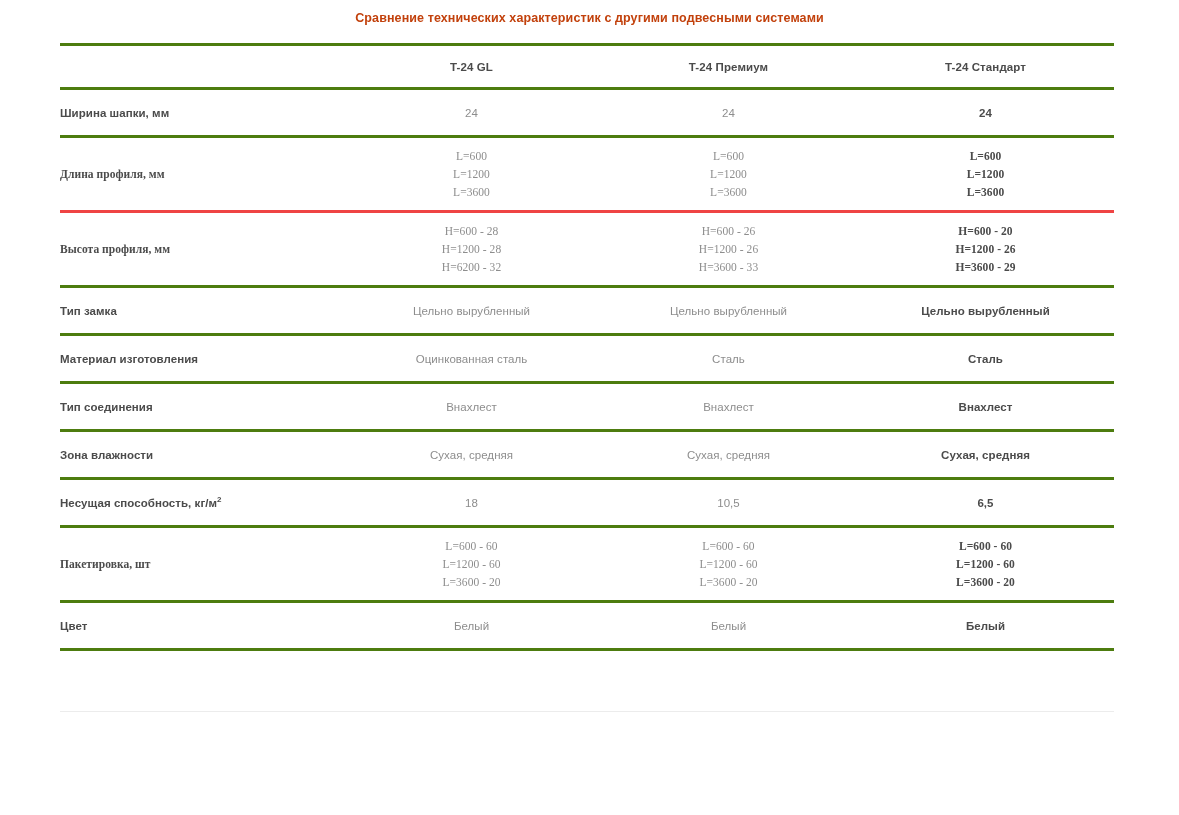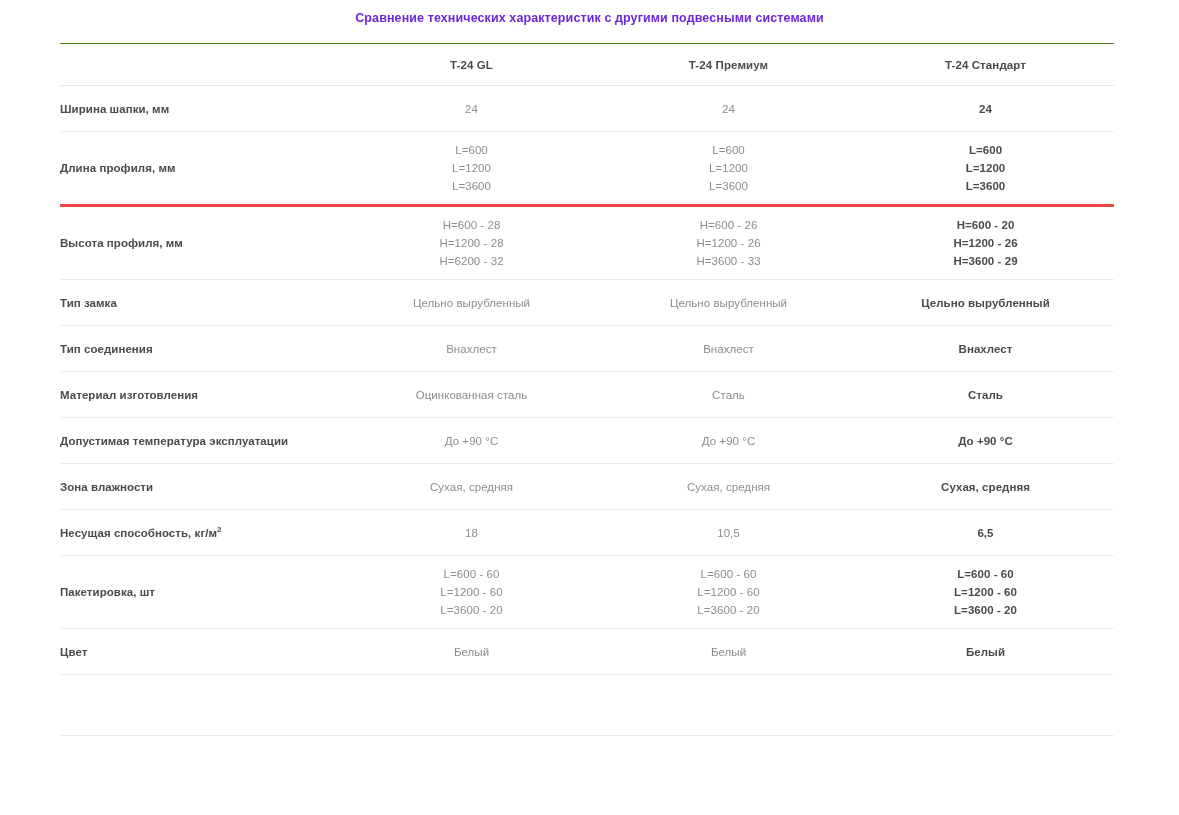--- a/index.html
+++ b/index.html
@@ -23,21 +23,21 @@
 
   
   .table-title {
     position: absolute;
     left: 0;
     top: 11px;
     width: 1179px;
     text-align: center;
     font-size: 12.5px;
     font-weight: bold;
-    color: #6d28d9;
+    color: #c2410c;
     letter-spacing: 0.1px;
   }
 
   
   .spec-table {
     position: absolute;
     left: 60px;
     top: 43px;
     width: 1054px;
     border-collapse: collapse;
@@ -46,21 +46,21 @@
 
   .spec-table col.c-label { width: 283px; }
   .spec-table col.c-v1    { width: 257px; }
   .spec-table col.c-v2    { width: 257px; }
   .spec-table col.c-v3    { width: 257px; }
 
   .spec-table th,
   .spec-table td {
     padding: 0;
     vertical-align: middle;
-    border-top: 1px solid #4d7c0f;
+    border-top: 3px solid #4d7c0f;
   }
 
   
   thead th {
     border-top: 1px solid #e8e8e8;
     border-bottom: 1px solid #e8e8e8;
     height: 41px;
     font-size: 11.5px;
     font-weight: bold;
     color: #4b4b4b;
@@ -94,21 +94,21 @@
     font-weight: bold;
   }
 
   
   tbody tr.accent-top > td {
     border-top: 3px solid #ef4444;
   }
 
   
   tbody tr.r1 > td { height: 45px; }
-  tbody tr.r3 > td { height: 72px; }
+  tbody tr.r3 > td { height: 72px; font-family: Liberation Serif, serif; }
 
   
   .stack span {
     display: block;
   }
 
   
   .tail-row > td {
     height: 60px;
     border-bottom: 1px solid #ececec;
@@ -221,70 +221,52 @@
               <span>Цельно вырубленный</span>
             </div>
           </td>
           <td class="v-strong">
             <div class="stack">
               <span>Цельно вырубленный</span>
             </div>
           </td>
         </tr>
         <tr class="r1">
+          <td class="label">Материал изготовления</td>
+          <td>
+            <div class="stack">
+              <span>Оцинкованная сталь</span>
+            </div>
+          </td>
+          <td>
+            <div class="stack">
+              <span>Сталь</span>
+            </div>
+          </td>
+          <td class="v-strong">
+            <div class="stack">
+              <span>Сталь</span>
+            </div>
+          </td>
+        </tr>
+        <tr class="r1">
           <td class="label">Тип соединения</td>
           <td>
             <div class="stack">
               <span>Внахлест</span>
             </div>
           </td>
           <td>
             <div class="stack">
               <span>Внахлест</span>
             </div>
           </td>
           <td class="v-strong">
             <div class="stack">
               <span>Внахлест</span>
-            </div>
-          </td>
-        </tr>
-        <tr class="r1">
-          <td class="label">Материал изготовления</td>
-          <td>
-            <div class="stack">
-              <span>Оцинкованная сталь</span>
-            </div>
-          </td>
-          <td>
-            <div class="stack">
-              <span>Сталь</span>
-            </div>
-          </td>
-          <td class="v-strong">
-            <div class="stack">
-              <span>Сталь</span>
-            </div>
-          </td>
-        </tr>
-        <tr class="r1">
-          <td class="label">Допустимая температура эксплуатации</td>
-          <td>
-            <div class="stack">
-              <span>До +90 °С</span>
-            </div>
-          </td>
-          <td>
-            <div class="stack">
-              <span>До +90 °С</span>
-            </div>
-          </td>
-          <td class="v-strong">
-            <div class="stack">
-              <span>До +90 °С</span>
             </div>
           </td>
         </tr>
         <tr class="r1">
           <td class="label">Зона влажности</td>
           <td>
             <div class="stack">
               <span>Сухая, средняя</span>
             </div>
           </td>

